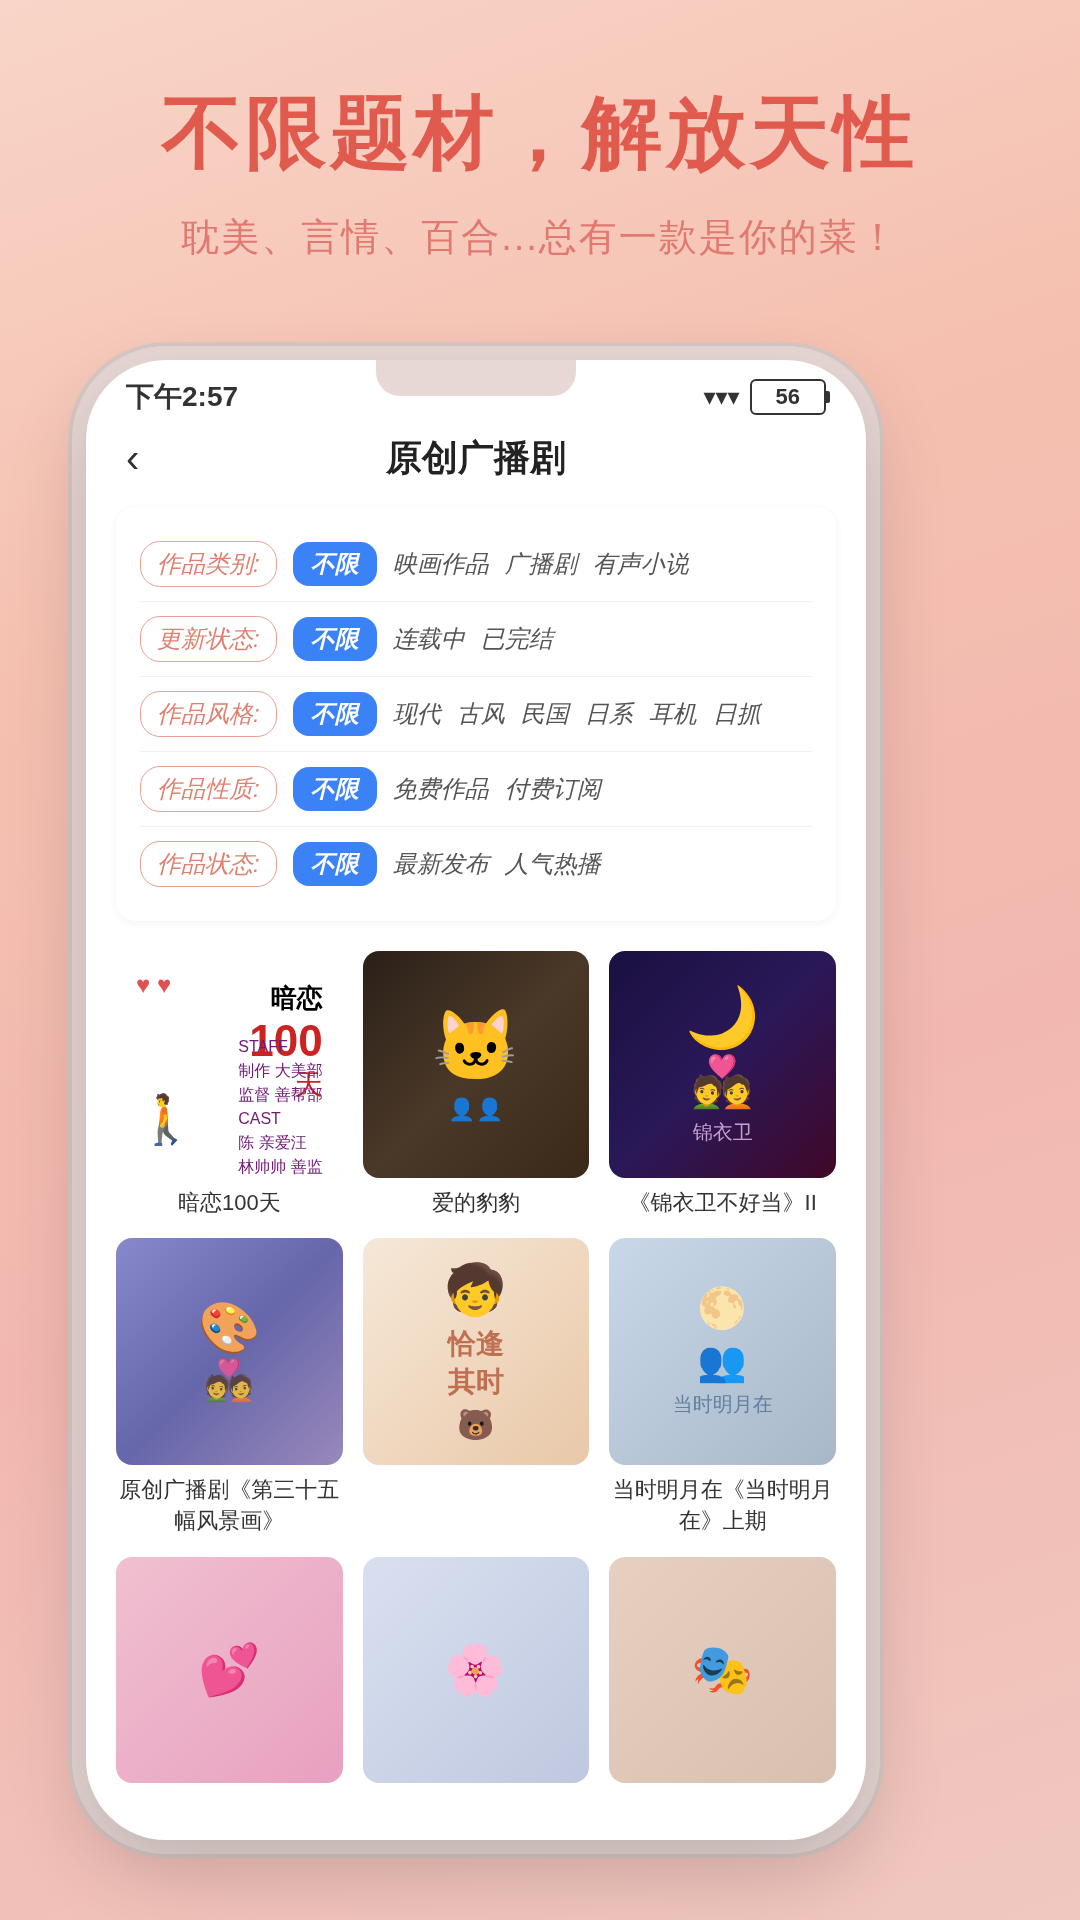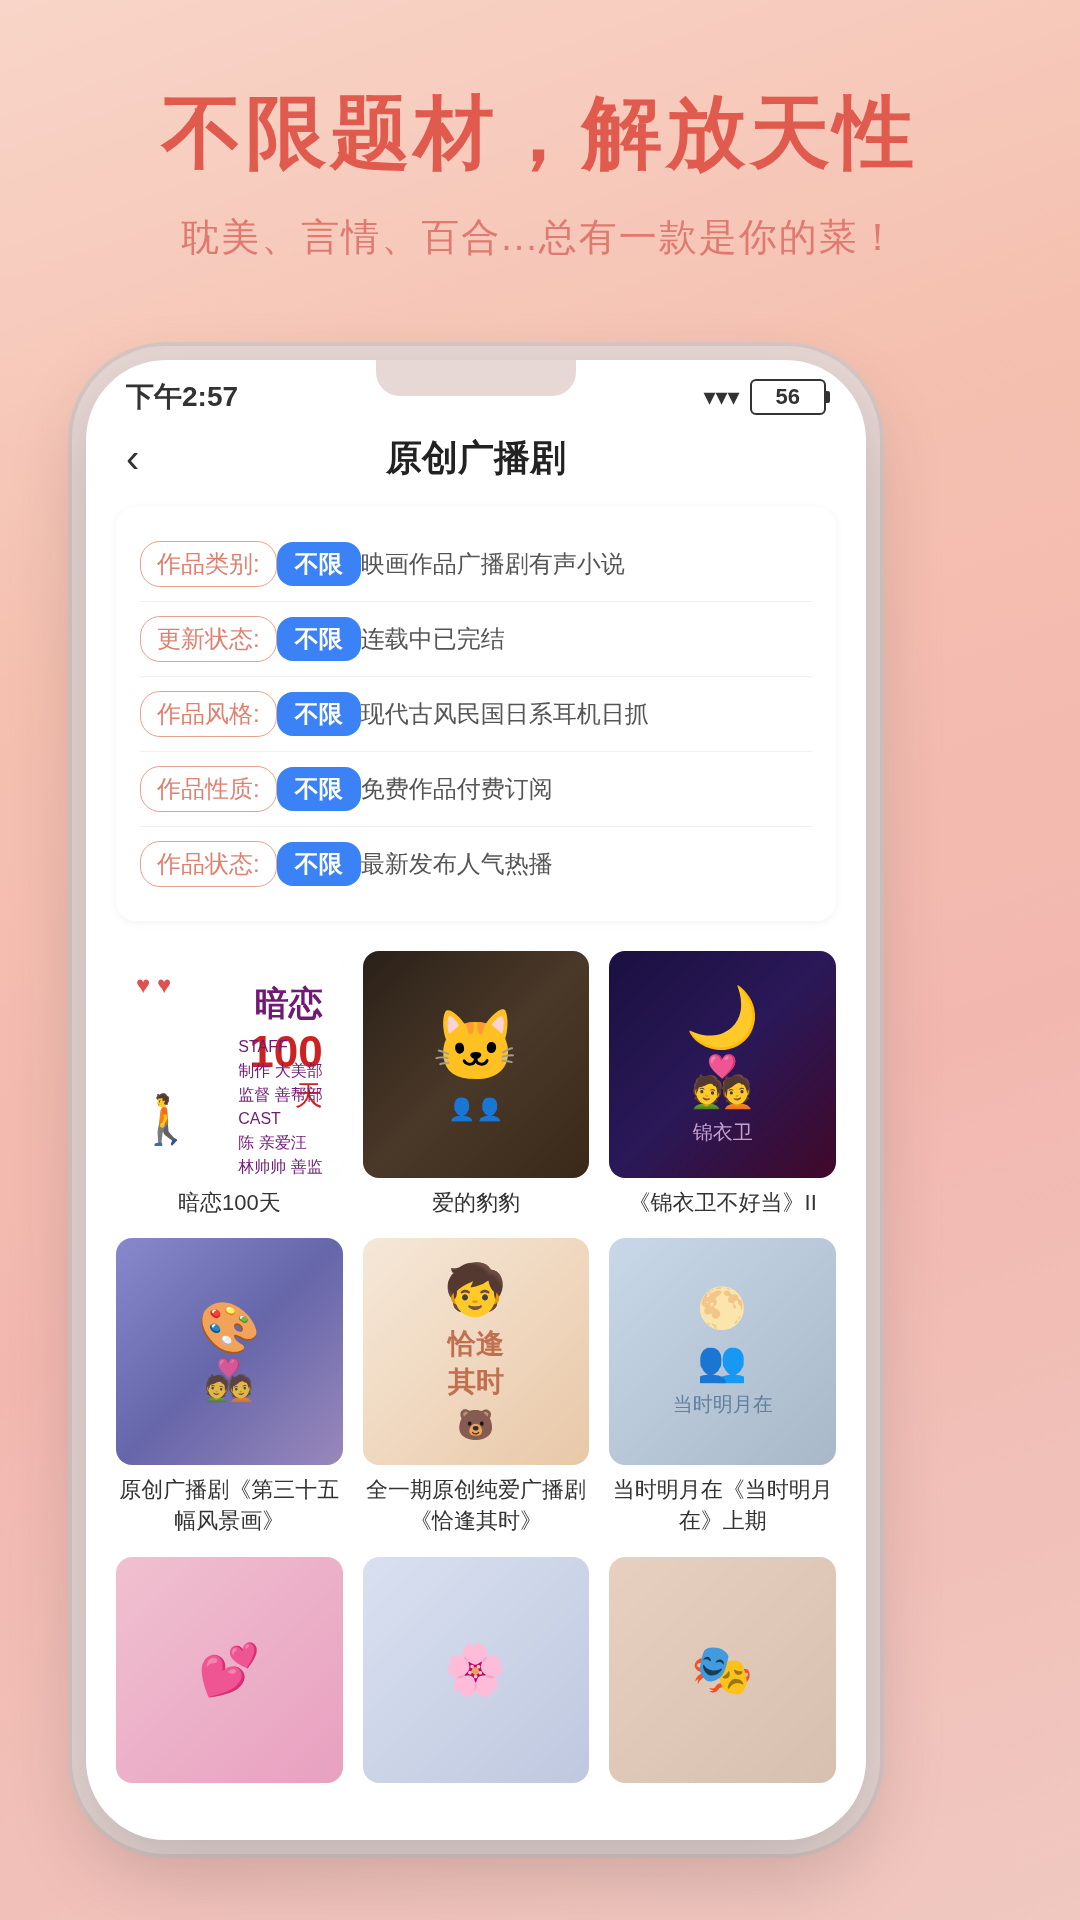--- a/index.html
+++ b/index.html
@@ -135,22 +135,23 @@
       background: #fff;
       margin: 10px 30px;
       border-radius: 20px;
       padding: 20px 24px;
       box-shadow: 0 2px 10px rgba(0,0,0,0.05);
     }
     .filter-row {
       display: flex;
       align-items: center;
       padding: 14px 0;
-      gap: 0;
+      gap: 16px;
       flex-wrap: nowrap;
+      font-style: italic;
     }
     .filter-row + .filter-row {
       border-top: 1px solid #f5f0ee;
     }
     .filter-label {
       background: transparent;
       border: 1.5px solid #e8a090;
       border-radius: 20px;
       padding: 6px 16px;
       font-size: 24px;
@@ -261,23 +262,23 @@
       font-size: 48px;
       color: #333;
     }
     .thumb1-text-block {
       position: absolute;
       right: 20px;
       top: 30px;
       text-align: right;
     }
     .thumb1-title-cn {
-      font-size: 34px;
+      font-size: 26px;
       font-weight: 700;
-      color: #701a75;
+      color: #000000;
     }
     .thumb1-num {
       font-size: 44px;
       font-weight: 900;
       color: #cc2222;
     }
     .thumb1-days {
       font-size: 28px;
       color: #cc2222;
     }
@@ -440,21 +441,20 @@
         </div>
 
         <div class="content-item">
           <div class="content-thumb thumb-5">
             <div style="display:flex;align-items:center;justify-content:center;width:100%;height:100%;flex-direction:column;gap:6px;">
               <div style="font-size:50px;">🧒</div>
               <div style="font-size:28px;color:#c07050;font-weight:700;text-align:center;">恰逢<br>其时</div>
               <div style="font-size:30px;">🐻</div>
             </div>
           </div>
-          <div class="content-title">全一期原创纯爱广播剧《恰逢其时》</div>
         </div>
 
         <div class="content-item">
           <div class="content-thumb thumb-6">
             <div style="display:flex;align-items:center;justify-content:center;width:100%;height:100%;flex-direction:column;gap:6px;">
               <div style="font-size:40px;">🌕</div>
               <div style="font-size:40px;">👥</div>
               <div style="font-size:20px;color:#6080a0;text-align:right;">当时明月在</div>
             </div>
           </div>

